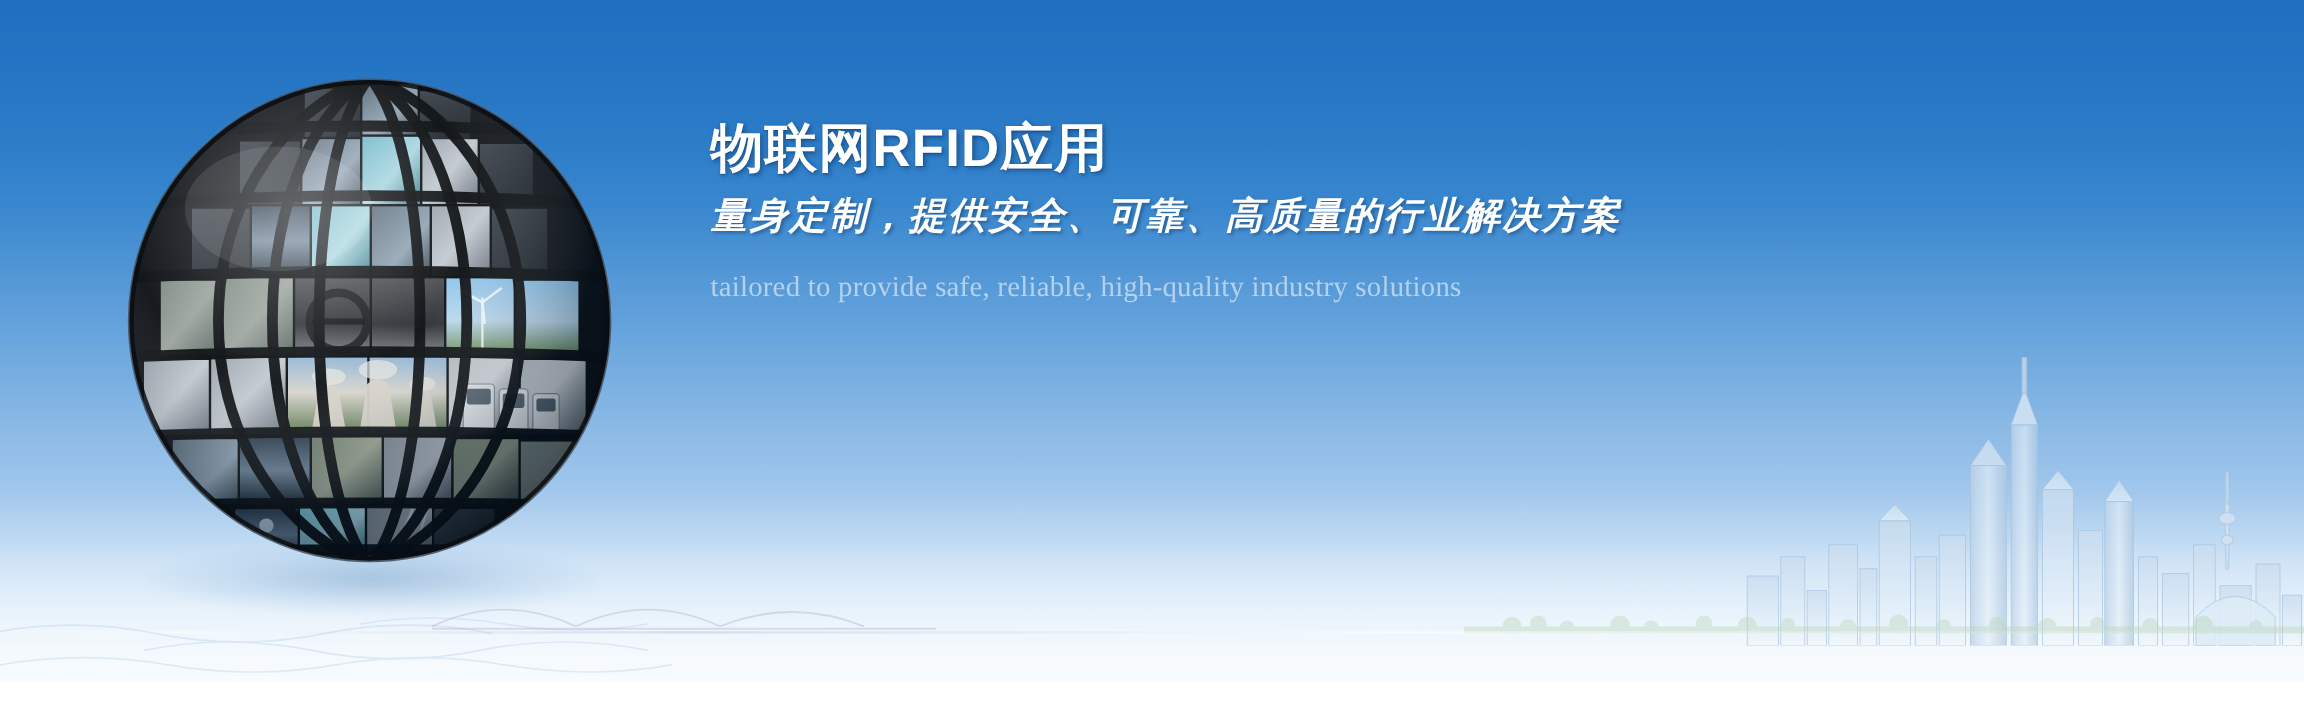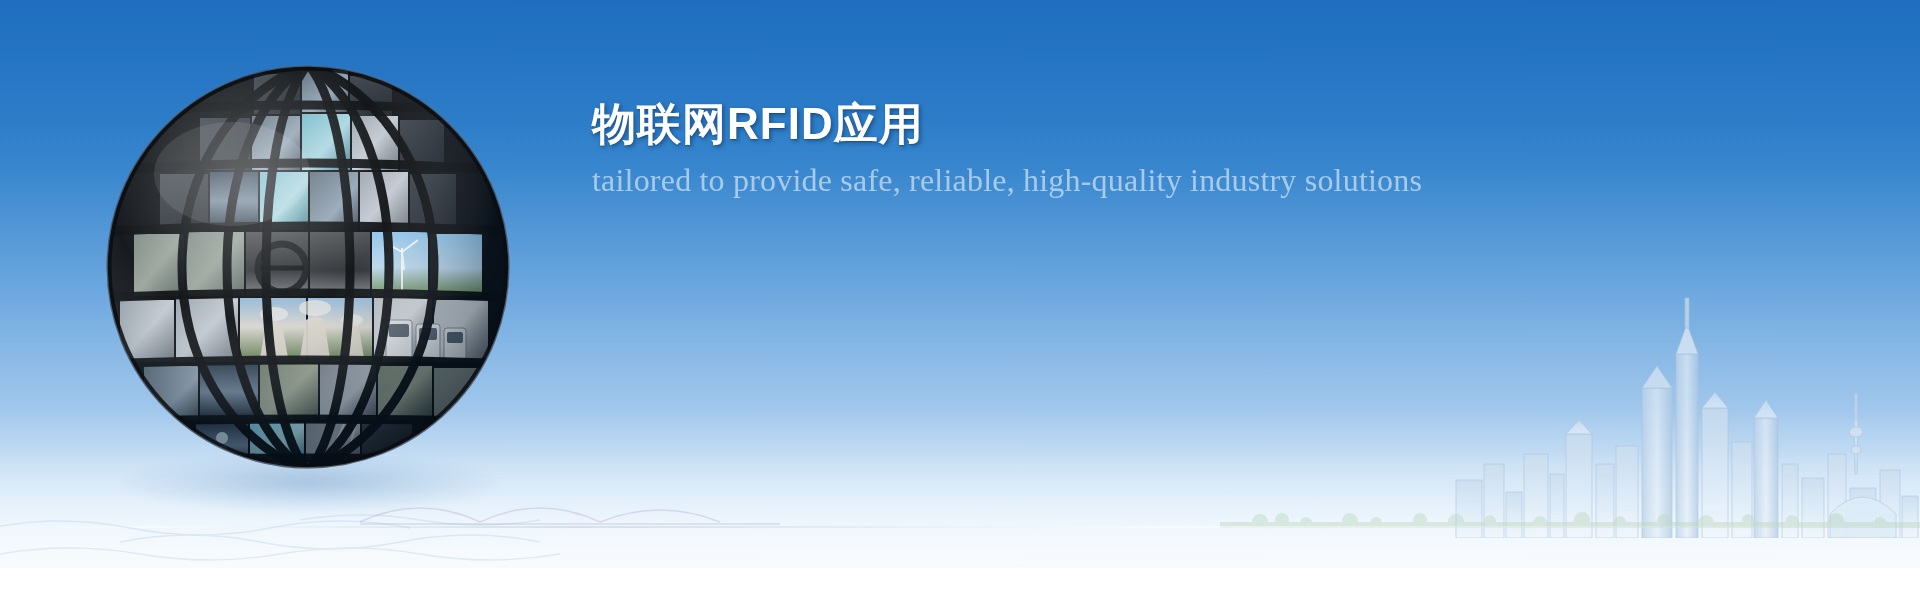--- a/index.html
+++ b/index.html
@@ -175,21 +175,21 @@
     font-size: 35px;
     font-weight: normal;
     color: rgba(255,255,255,0.44);
     letter-spacing: 0.5px;
     line-height: 1.1;
     margin: 0 0 12px 0;
     white-space: nowrap;
   }
   .subtitle-en {
     font-family: "Liberation Serif", serif;
-    font-size: 32px;
+    font-size: 24px;
     color: rgba(255,255,255,0.55);
     letter-spacing: 0.2px;
     line-height: 1.15;
     margin: 0;
     white-space: nowrap;
   }
 </style>
 </head>
 <body>
 
@@ -506,16 +506,17 @@
         <ellipse cx="128" cy="112" rx="78" ry="52" fill="#ffffff" opacity="0.10"></ellipse>
       </g>
 
       <circle cx="204" cy="205" r="199" fill="none" stroke="#0a0d10" stroke-width="5" opacity="0.85"></circle>
       <circle cx="204" cy="205" r="201" fill="none" stroke="#9fc2e2" stroke-width="1.5" opacity="0.35"></circle>
     </svg>
   </div>
 
   <div class="copy">
     <h1 class="title-cn">物联网RFID应用</h1>
+    <p class="subtitle-cn">量身定制，提供安全、可靠、高质量的行业解决方案</p>
     <p class="subtitle-en">tailored to provide safe, reliable, high-quality industry solutions</p>
   </div>
 
 </div>
 
 </body></html>

